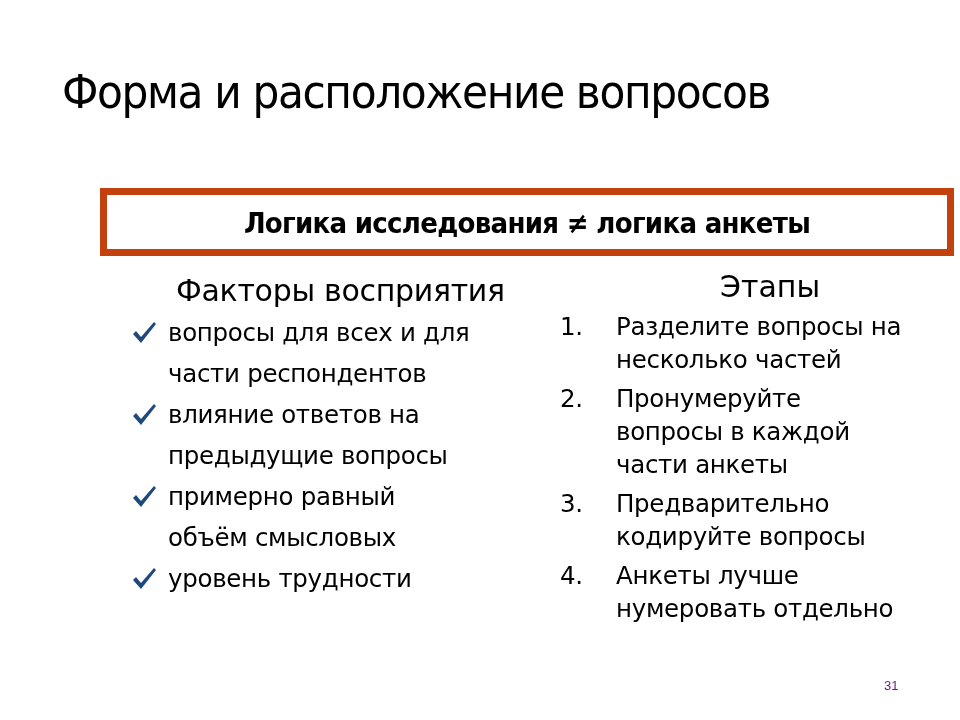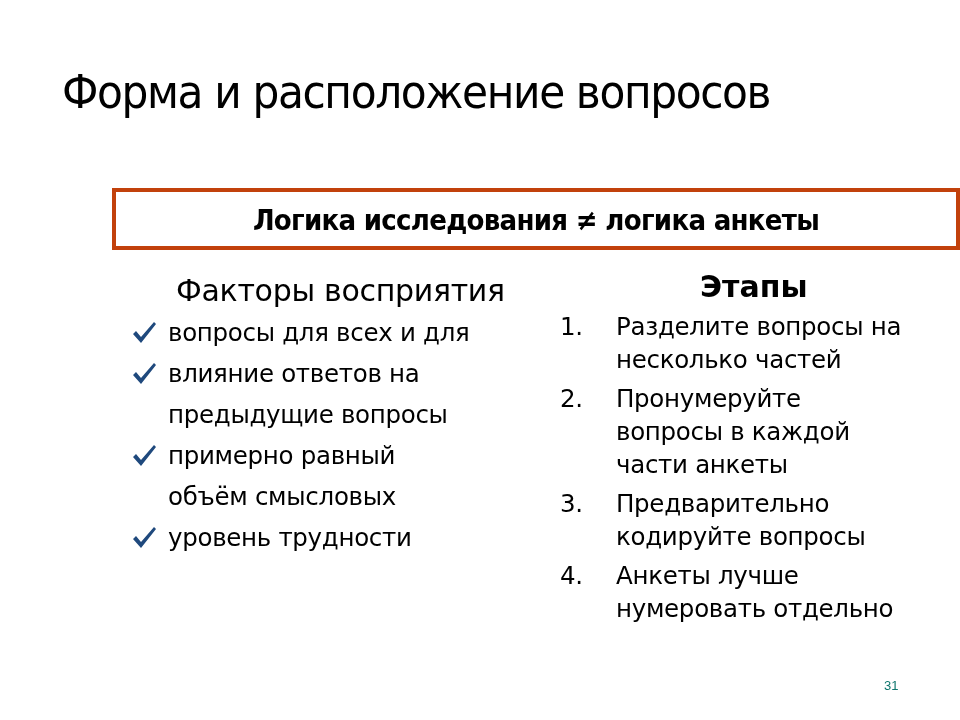--- a/index.html
+++ b/index.html
@@ -21,25 +21,25 @@
       top: 62px;
       font-size: 46px;
       line-height: 60px;
       letter-spacing: -1.5px;
       white-space: nowrap;
       transform: scaleX(0.92);
       transform-origin: left center;
     }
     .logic-box {
       position: absolute;
-      left: 112px;
+      left: 100px;
       top: 188px;
       width: 840px;
       height: 54px;
-      border: 4px solid #c2410c;
+      border: 7px solid #c2410c;
       box-sizing: content-box;
     }
     .logic-text {
       position: absolute;
       left: 0;
       right: 0;
       top: 9px;
       text-align: center;
       font-size: 29px;
       line-height: 38px;
@@ -54,23 +54,23 @@
       font-size: 30px;
       line-height: 30px;
       white-space: nowrap;
     }
     .left-heading {
       left: 176px;
       top: 276px;
       letter-spacing: -0.3px;
     }
     .right-heading {
-      left: 700px;
+      left: 720px;
       top: 272px;
-      font-weight: bold;
+      font-weight: normal;
     }
     .left-list {
       position: absolute;
       left: 130px;
       top: 312px;
       width: 420px;
       margin: 0;
       padding: 0;
       list-style: none;
     }
@@ -109,21 +109,21 @@
     .num {
       position: absolute;
       left: 0;
       top: 0;
     }
     .slide-num {
       position: absolute;
       left: 884px;
       top: 678px;
       font-size: 13px;
-      color: #0f766e;
+      color: #701a75;
       font-family: "Liberation Sans", sans-serif;
     }
   </style>
 </head>
 <body>
 
 <div>
 
   <div class="title">Форма и расположение вопросов</div>
 
@@ -132,20 +132,21 @@
   </div>
 
   <div class="col-heading left-heading">Факторы восприятия</div>
 
   <ul class="left-list">
     <li>
       <svg class="check" viewBox="0 0 28 28">
           <path d="M3 16 L6 13 L11 19 L24 4 L26 6 L11 25 Z" fill="#1f497d"></path>
         </svg>
       <div>вопросы для всех и для</div>
+      <div>части респондентов</div>
     </li>
     <li>
       <svg class="check" viewBox="0 0 28 28">
           <path d="M3 16 L6 13 L11 19 L24 4 L26 6 L11 25 Z" fill="#1f497d"></path>
         </svg>
       <div>влияние ответов на</div>
       <div>предыдущие вопросы</div>
     </li>
     <li>
       <svg class="check" viewBox="0 0 28 28">

